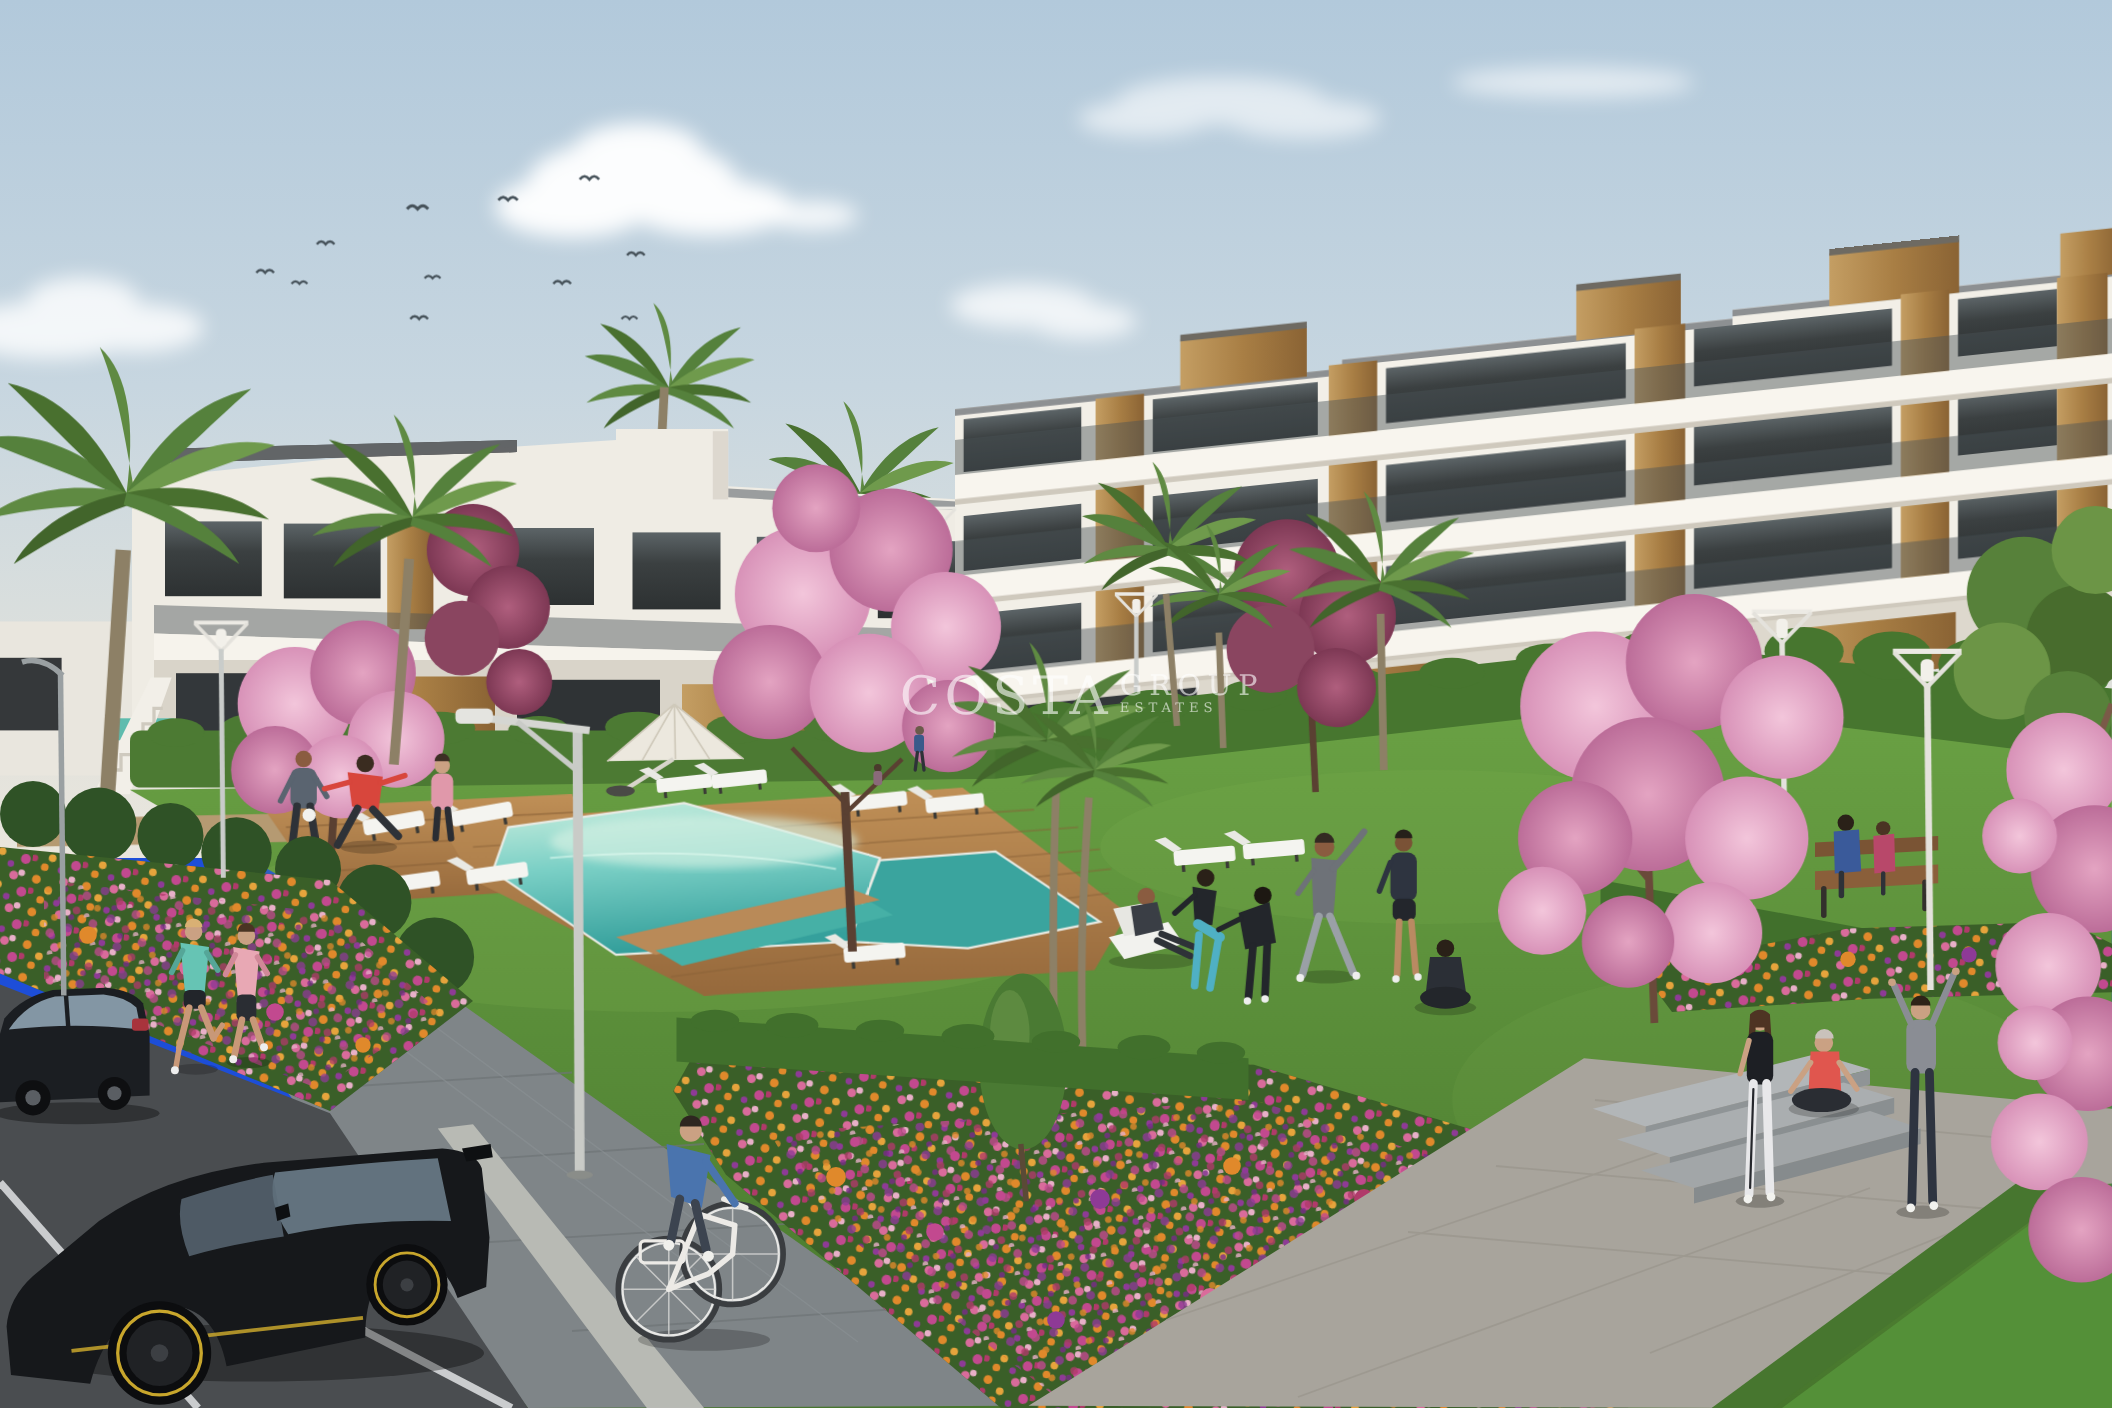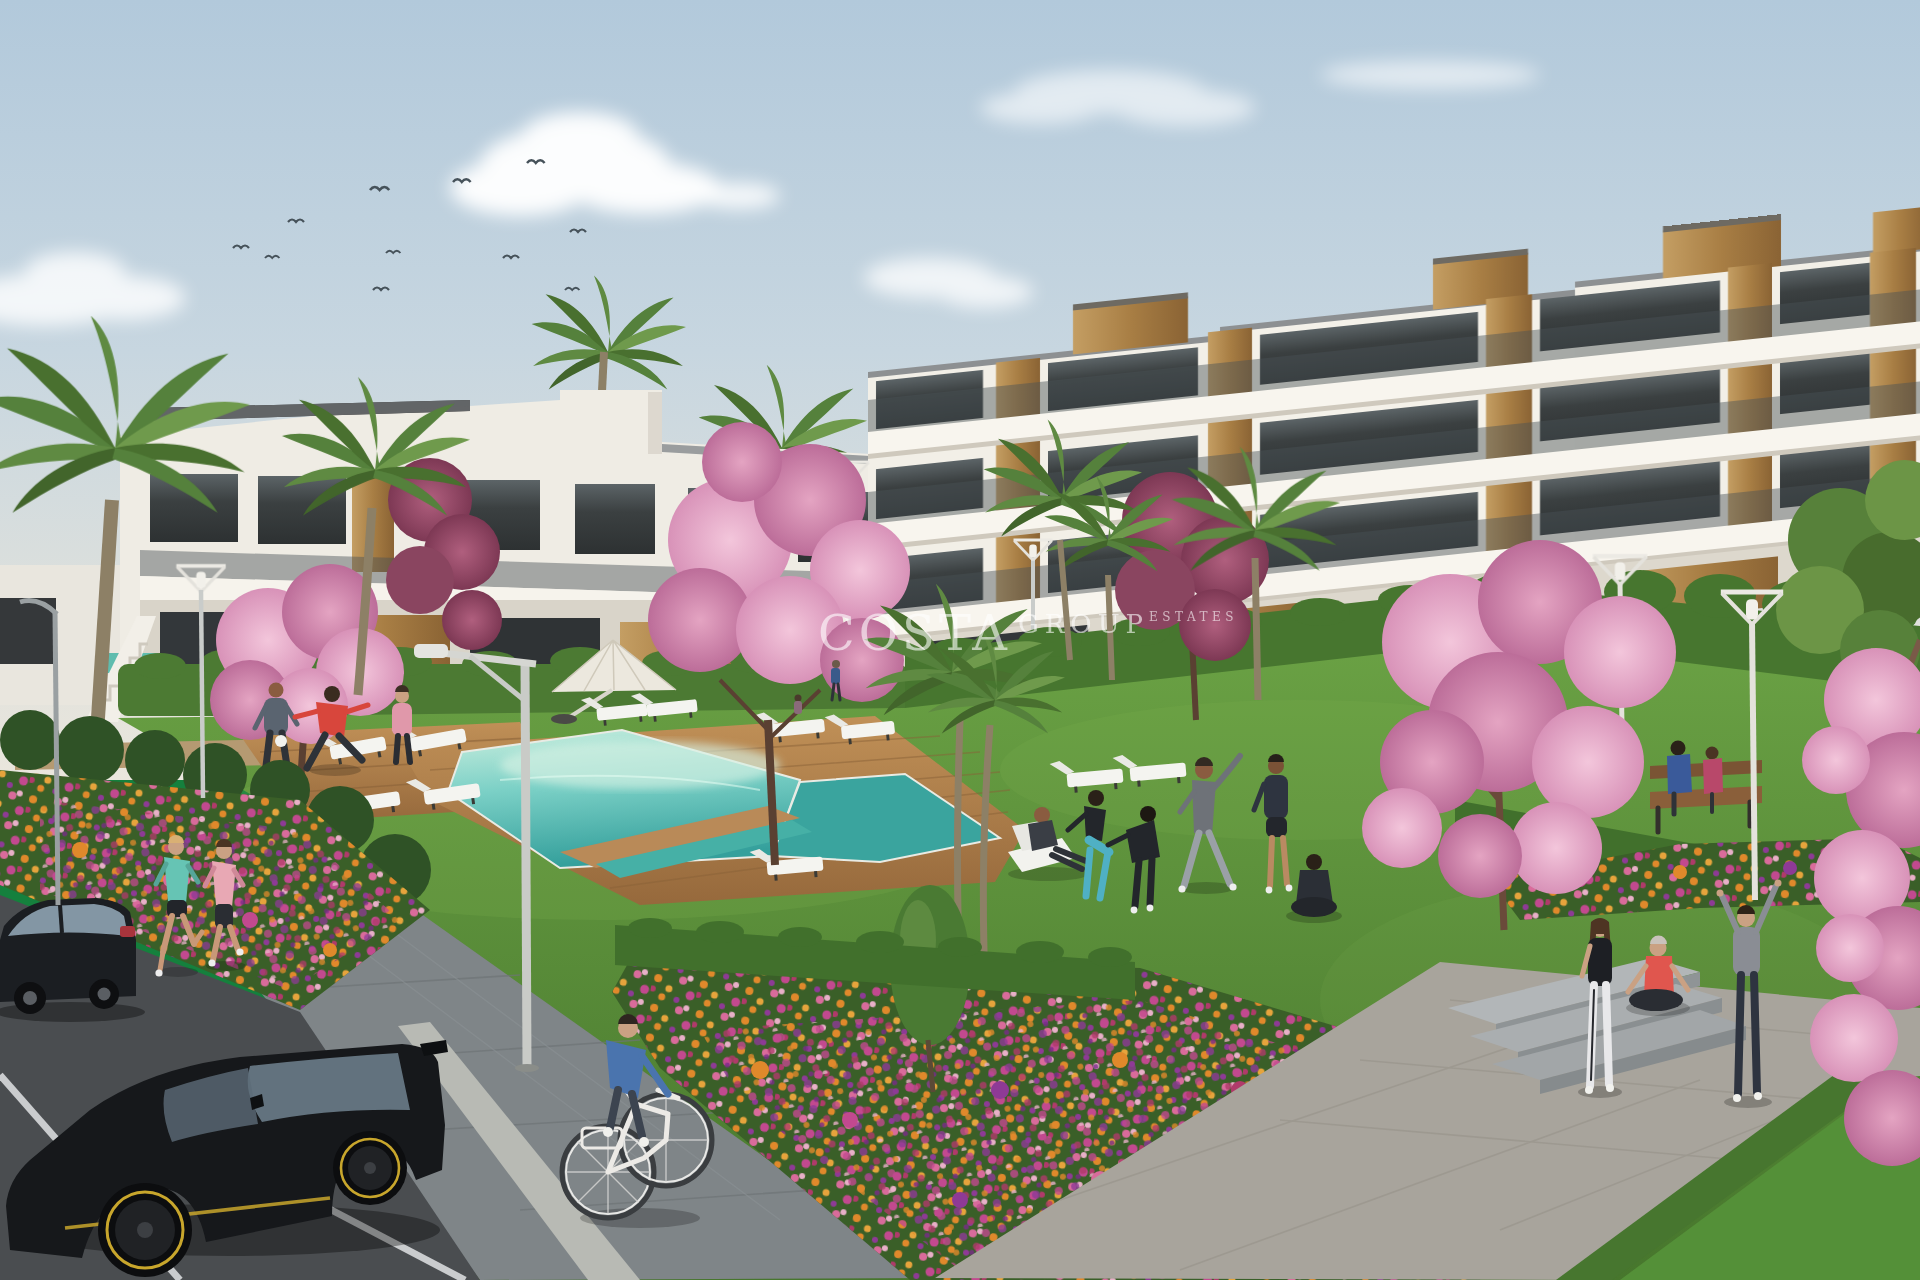--- a/index.html
+++ b/index.html
@@ -1,22 +1,22 @@
 <!DOCTYPE html>
 <html style="--sky-top: #b4cbdc; --sky-horizon: #eae6dd; --cloud: #ffffff; --building-white: #f2efe7; --building-shadow: #d8d3c9; --wood-accent: #b98c52; --glass-dark: #3b3e3e; --balustrade-grey: #4a5357; --hedge-green: #47762f; --lawn-light: #71a747; --lawn-dark: #4c7c30; --pool-light: #c6ecdf; --pool-deep: #3aa49e; --deck-wood: #b5885c; --blossom-pink: #e7a9c6; --blossom-deep: #c1719d; --flower-orange: #e0892b; --flower-magenta: #c2498f; --flower-purple: #8e3a96; --path-grey: #7f8588; --plaza-grey: #a8a49c; --asphalt: #4a4d50; --car-black: #16181b; --rim-yellow: #c8a62c; --watermark-white: #ffffff;"><head>
 <meta charset="utf-8">
 <style>
   html,body{margin:0;padding:0;background:#222;}
-  .stage{position:relative;width:1920px;height:1280px;overflow:hidden;background:#15803d;
+  .stage{position:relative;width:1920px;height:1280px;overflow:hidden;background:#1d4ed8;
          font-family:"DejaVu Serif",serif;user-select:none;}
   .stage svg{position:absolute;left:0;top:0;}
   .watermark{position:absolute;left:818px;top:609px;display:flex;align-items:flex-start;
              color:rgba(255,255,255,0.60);pointer-events:none;}
   .wm-primary{font-size:48px;line-height:1;letter-spacing:4px;}
-  .wm-sub{display:flex;flex-direction:row;margin-left:7px;margin-top:2px;}
+  .wm-sub{display:flex;flex-direction:column;margin-left:7px;margin-top:2px;}
   .wm-secondary{font-size:26px;line-height:1;letter-spacing:6px;}
   .wm-tertiary{font-size:12px;line-height:1.05;letter-spacing:4.5px;}
 </style>
 </head>
 <body>
 
 <div class="stage">
 <svg width="1920" height="1280" viewBox="0 0 1920 1280">
 <defs>
   <linearGradient id="skyG" x1="0" y1="0" x2="0" y2="1">

